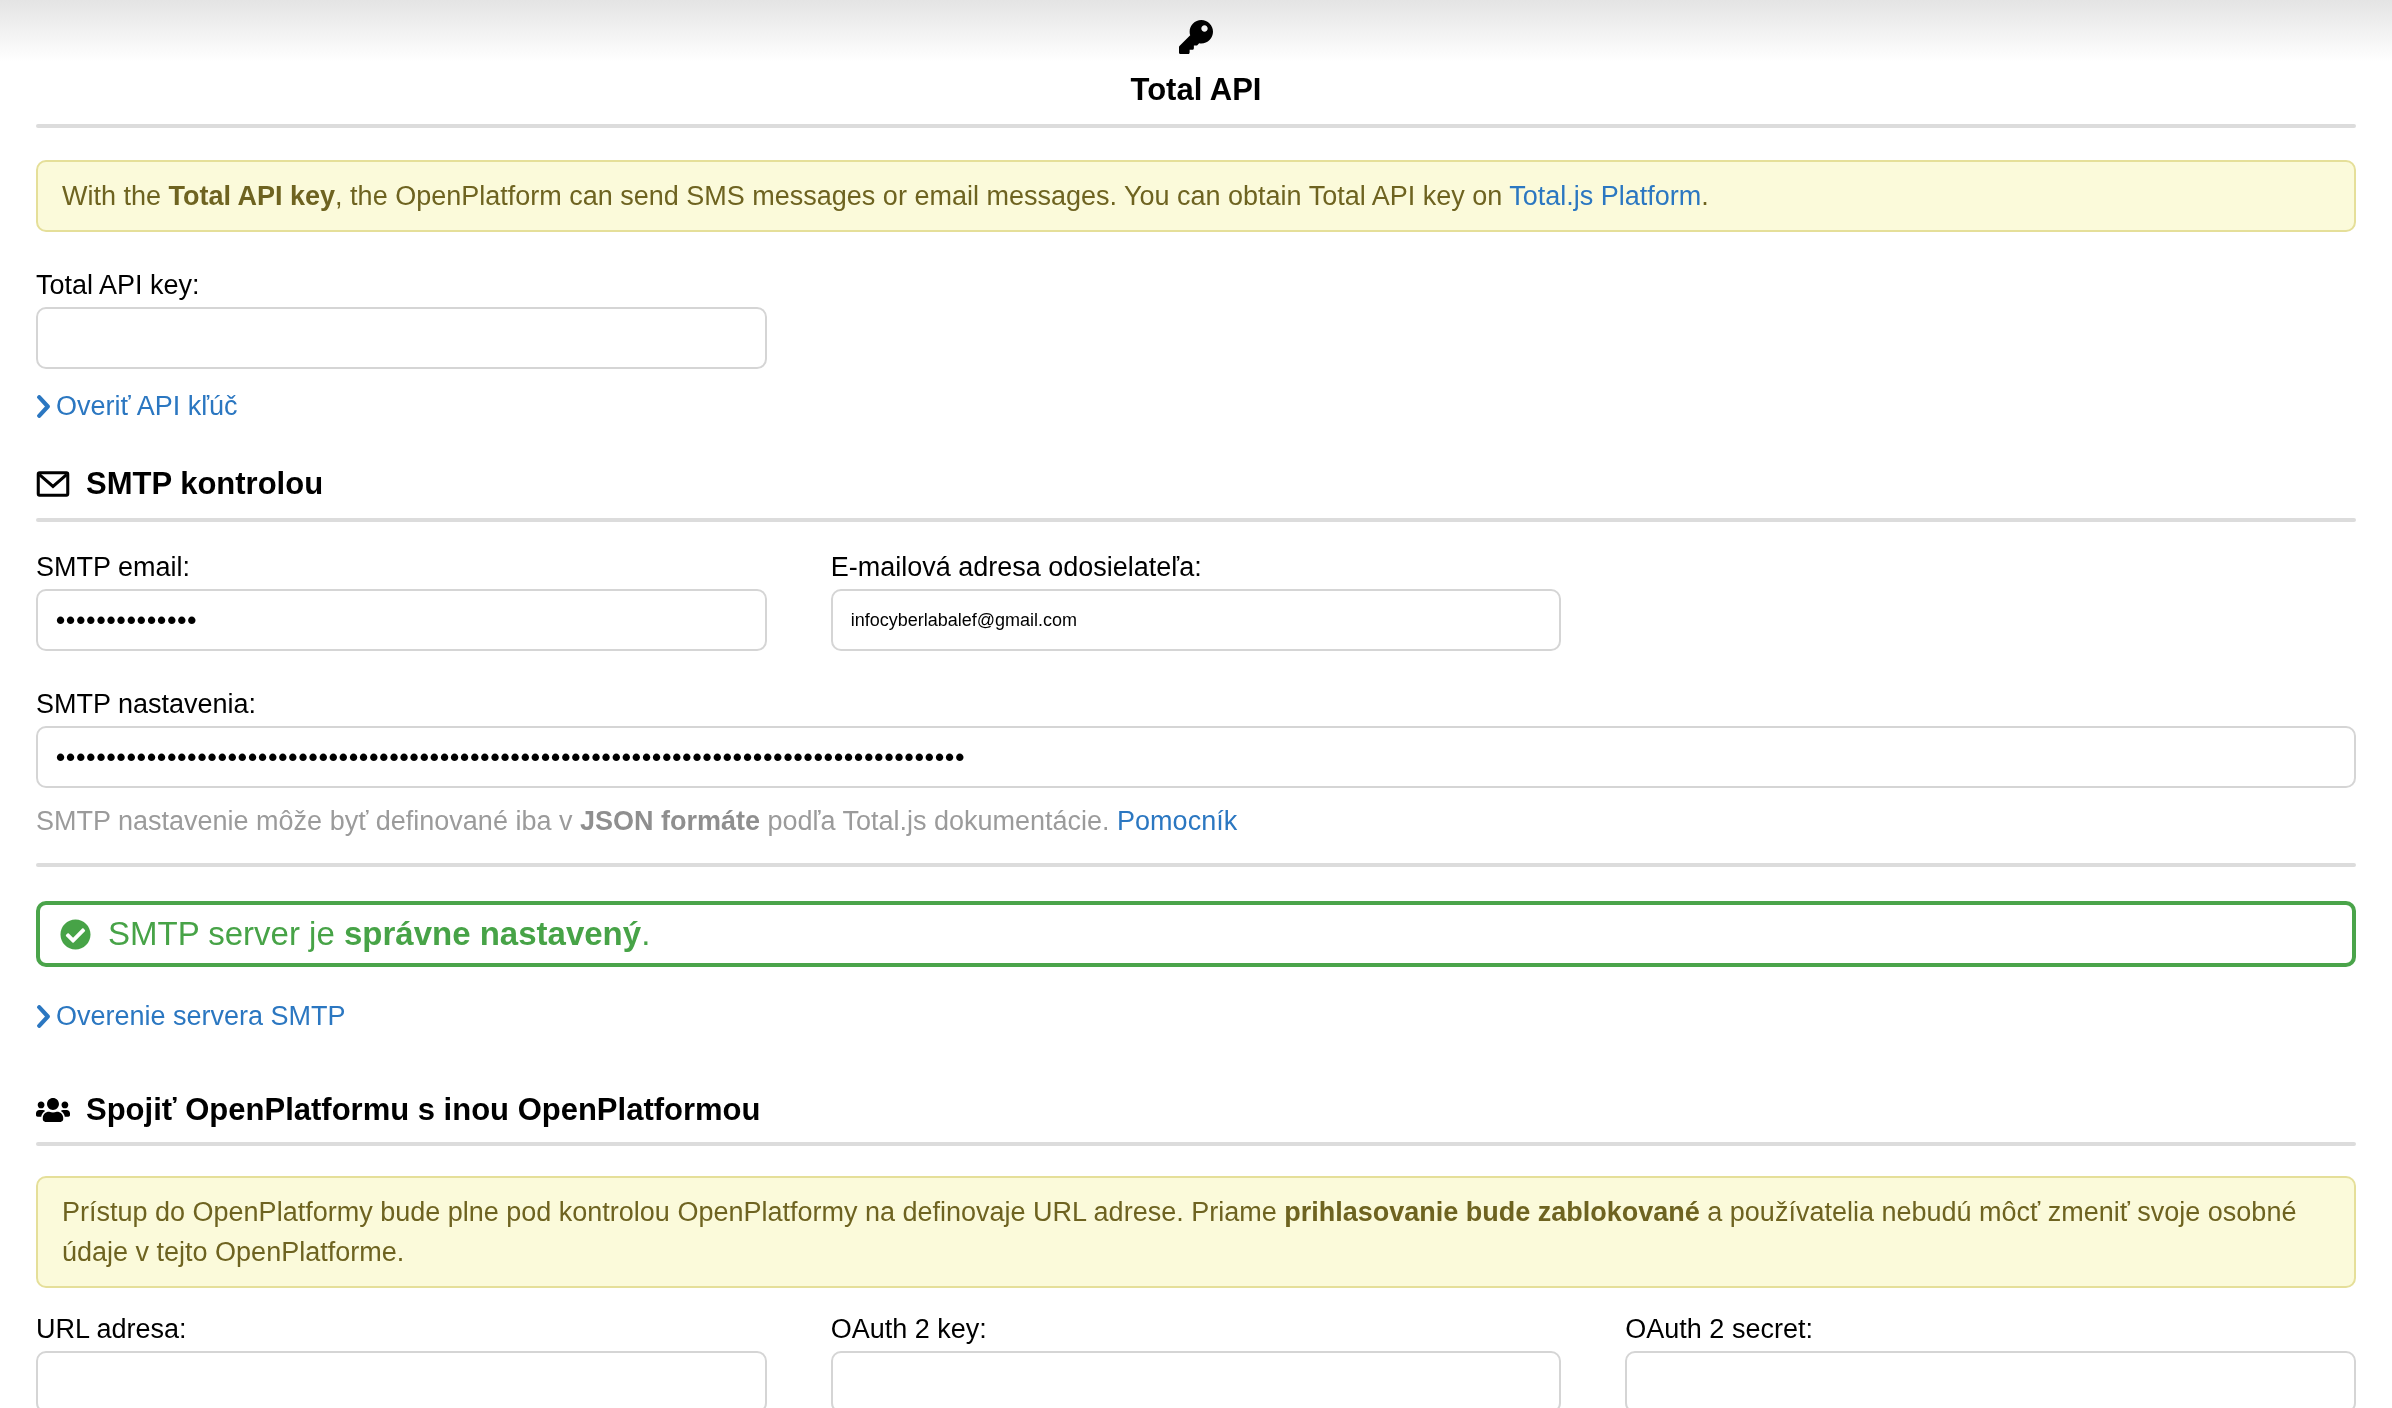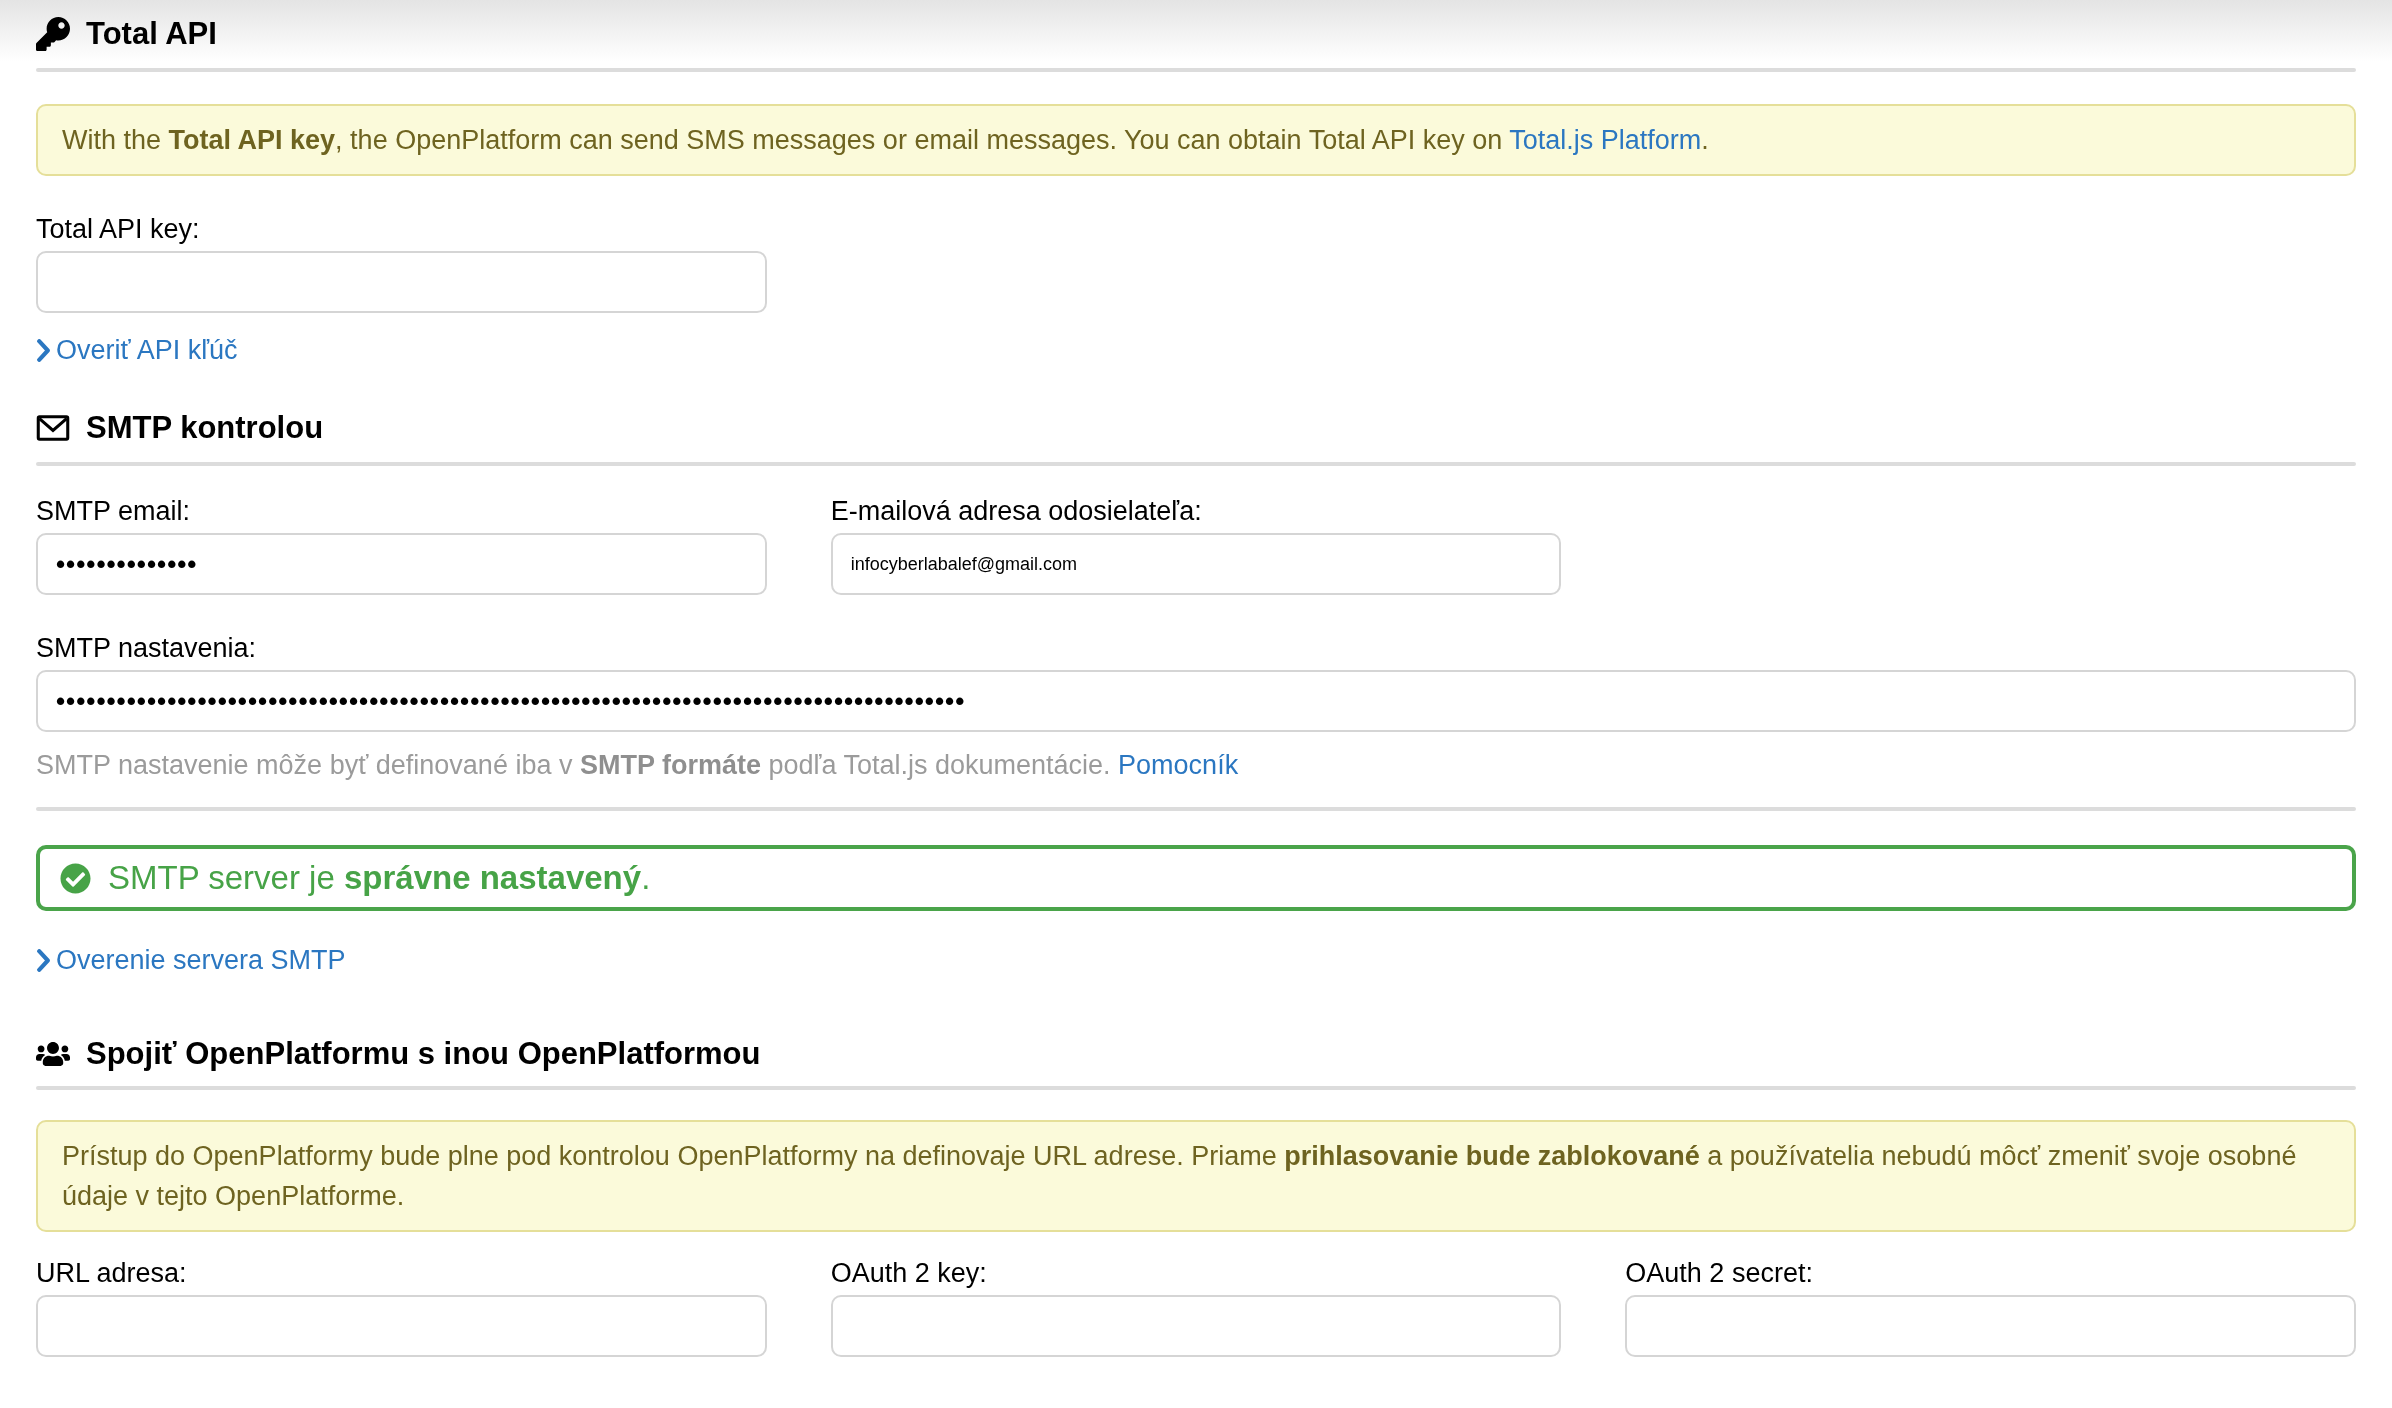--- a/index.html
+++ b/index.html
@@ -18,21 +18,21 @@
     margin: 0;
     display: flex;
     align-items: center;
     gap: 16px;
     font-size: 31px;
     line-height: 40px;
     font-weight: 700;
     color: #000;
   }
   .section-title svg { width: 34px; height: 34px; flex: none; }
-  #title-api { padding-top: 14px; }
+  #title-api { padding-top: 20px; flex-direction: column; }
   #title-smtp { margin-top: 44px; }
   #title-connect { margin-top: 60px; }
 
   .hr { height: 4px; background: #dcdcdc; border-radius: 2px; }
   #hr-api { margin-top: 14px; }
   #hr-smtp { margin-top: 14px; }
   #hr-help { margin-top: 28px; }
   #hr-connect { margin-top: 12px; }
 
   .alert-warning {
@@ -166,21 +166,21 @@
     </div>
     <div></div>
   </div>
 
   <div class="field" id="smtp-settings-field">
     <label class="field-label">SMTP nastavenia:</label>
     <input type="text" class="masked" value="••••••••••••••••••••••••••••••••••••••••••••••••••••••••••••••••••••••••••••••••••••••••••" style="">
   </div>
 
   <div class="help">
-    <span>SMTP nastavenie môže byť definované iba v </span><b>SMTP formáte</b><span> podľa Total.js dokumentácie. </span><a href="#">Pomocník</a>
+    <span>SMTP nastavenie môže byť definované iba v </span><b>JSON formáte</b><span> podľa Total.js dokumentácie. </span><a href="#">Pomocník</a>
   </div>
 
   <div class="hr" id="hr-help"></div>
 
   <div class="alert-success">
     <svg viewBox="0 0 512 512" aria-hidden="true">
       <path fill="#47a347" d="M504 256c0 136.967-111.033 248-248 248S8 392.967 8 256 119.033 8 256 8s248 111.033 248 248zM227.314 387.314l184-184c6.248-6.248 6.248-16.379 0-22.627l-22.627-22.627c-6.248-6.249-16.379-6.249-22.628 0L216 308.118l-70.059-70.059c-6.248-6.248-16.379-6.248-22.628 0l-22.627 22.627c-6.248 6.248-6.248 16.379 0 22.627l104 104c6.249 6.249 16.379 6.249 22.628.001z"></path>
     </svg>
     <div>
       <span>SMTP server je </span><b>správne nastavený</b><span>.</span>

